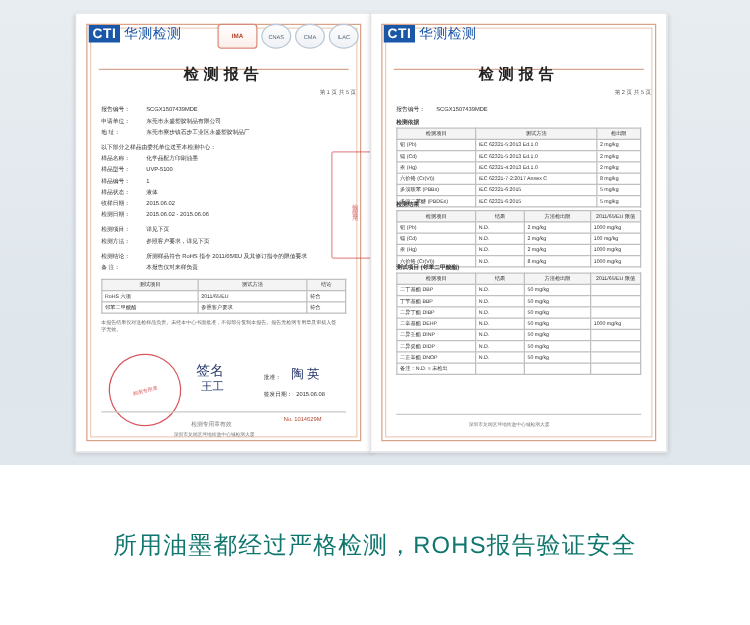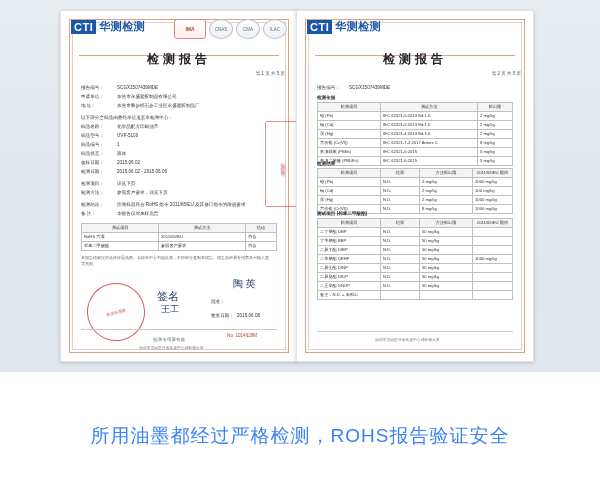--- a/index.html
+++ b/index.html
@@ -23,21 +23,21 @@
   .inner{position:absolute;left:8px;top:8px;right:8px;bottom:8px;border:1px solid #d9a38a;}
   .inner:before{content:"";position:absolute;left:2px;top:2px;right:2px;bottom:2px;border:1px solid #eccdbd;}
 
   
   .hdr{position:absolute;left:10px;top:8px;right:10px;height:34px;}
   .cti{display:flex;align-items:center;gap:3px;}
   .cti .box{
     background:#1a57a8;color:#fff;font-weight:bold;font-size:11px;
     padding:1px 3px;letter-spacing:.5px;line-height:12px;
   }
-  .cti .cn{color:#1a57a8;font-weight:bold;font-size:11px;letter-spacing:.5px;}
+  .cti .cn{color:#1a57a8;font-weight:normal;font-size:11px;letter-spacing:.5px;}
   .badges{position:absolute;right:0;top:0;display:flex;gap:3px;align-items:center;}
   .badge{
     height:18px;min-width:26px;border:1px solid #b9c6d4;border-radius:3px;
     background:linear-gradient(180deg,#fdfdfd,#eef1f5);
     font-size:5px;color:#5a6b7d;display:flex;align-items:center;justify-content:center;
     padding:0 2px;
   }
   .badge.red{border-color:#d98b7a;color:#b4442c;background:linear-gradient(180deg,#fff,#fdeeea);font-weight:bold;}
   .badge.circ{border-radius:50%;width:18px;min-width:18px;font-size:4.5px;}
   .title{
@@ -68,21 +68,21 @@
     writing-mode:vertical-rl;display:flex;align-items:center;justify-content:center;
     opacity:.55;letter-spacing:2px;border-radius:2px;
   }
   .sign{position:absolute;font-family:"Liberation Serif","DejaVu Serif",serif;color:#27386b;}
 
   
   .caption{
     position:absolute;left:0;bottom:0;width:600px;height:128px;background:#fff;
     display:flex;flex-direction:column;align-items:center;justify-content:center;gap:12px;
   }
-  .caption div{font-size:19px;color:#3b82f6;letter-spacing:1px;}
+  .caption div{font-size:19px;color:#0f766e;letter-spacing:1px;}
 </style>
 </head>
 <body>
 
 <div class="page">
 
   <div class="sheets">
 
     <div class="sheet left">
       <div class="inner"></div>
@@ -153,21 +153,21 @@
       </tbody>
         </table>
 
       <div class="tl" style="left:20px;top:244px;width:190px;white-space:normal;font-size:4px;color:#666;line-height:6px;">本报告结果仅对送检样品负责。未经本中心书面批准，不得部分复制本报告。报告无检测专用章及审核人签字无效。</div>
 
       <div class="stamp" style="left:26px;top:272px;width:56px;height:56px;">检测专用章</div>
       <div class="sign" style="left:96px;top:278px;font-size:11px;">签名</div>
       <div class="sign" style="left:100px;top:292px;font-size:9px;">王工</div>
 
       <div class="tl" style="left:150px;top:288px;">批准：</div>
-      <div class="sign" style="left:172px;top:266px;font-size:10px;">陶 英</div>
+      <div class="sign" style="left:172px;top:281px;font-size:10px;">陶 英</div>
       <div class="tl" style="left:150px;top:302px;">签发日期：</div>
       <div class="tl" style="left:176px;top:302px;">2015.06.08</div>
       <div class="tl" style="left:166px;top:322px;color:#b4442c;">No. 1014629M</div>
       <div class="rule" style="left:20px;top:318px;width:196px;"></div>
       <div class="tl" style="left:92px;top:326px;color:#777;">检测专用章有效</div>
       <div class="tl" style="left:78px;top:334px;color:#777;font-size:3.8px;">深圳市龙岗区坪地街道中心城检测大厦</div>
 
       <div class="sidestamp">检测报告专用</div>
     </div>
 

